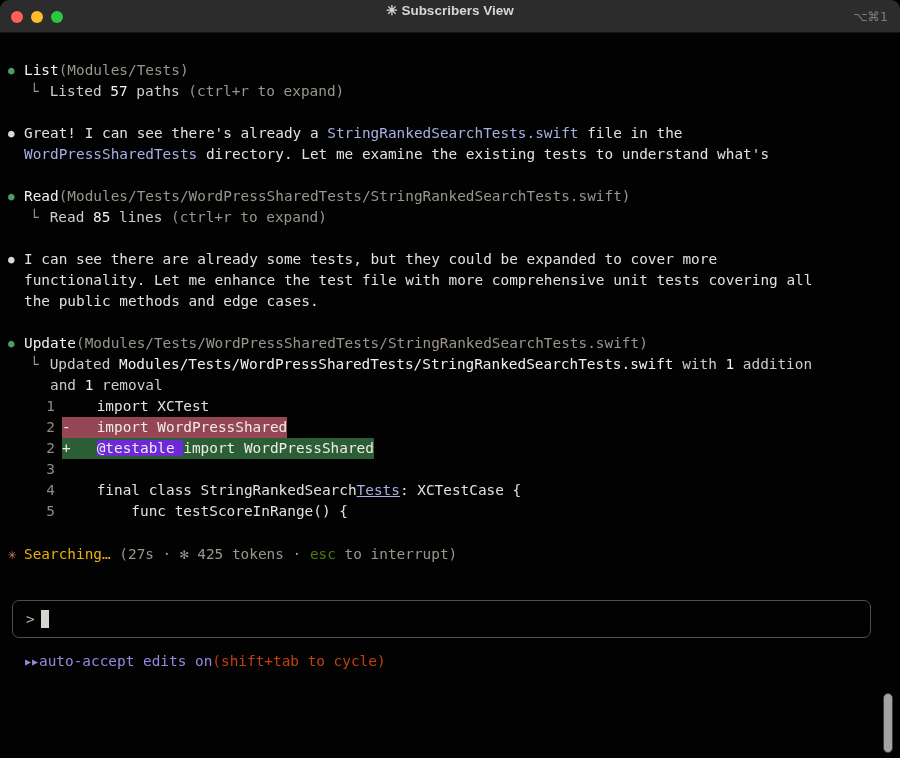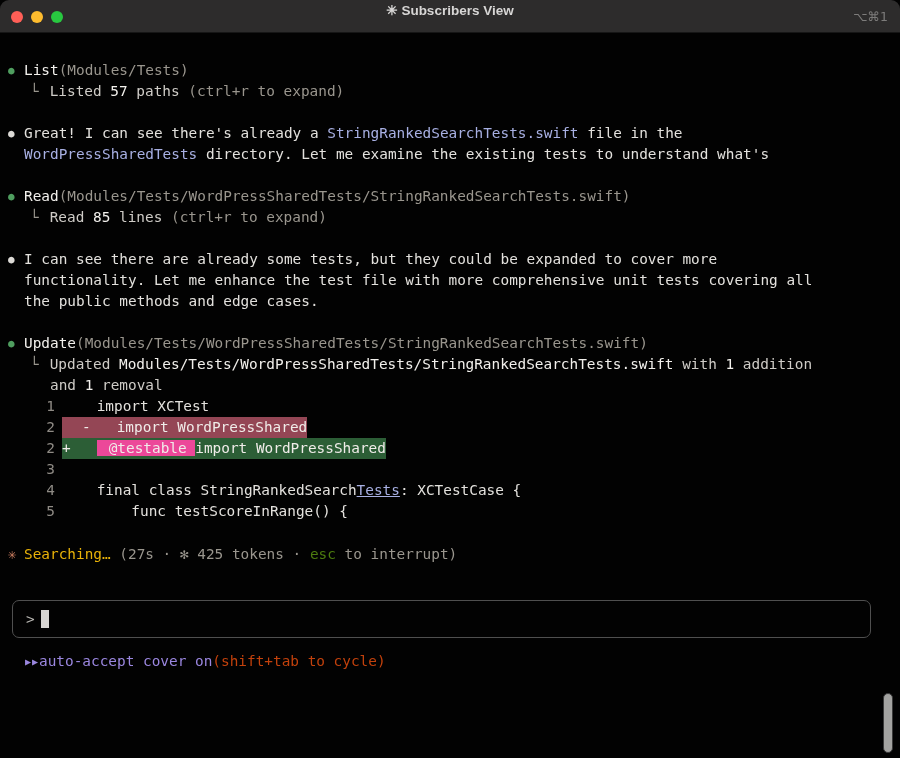--- a/index.html
+++ b/index.html
@@ -42,23 +42,23 @@
   .gray { color:#9a968e; }
   .link { color:#a8b0e3; }
   .spacer22 { width:22px; }
   .spacer42 { width:42px; }
   .indent { padding-left:16px; }
   .branch { color:#9a968e; }
   .result-text { margin-left:11px; display:flex; }
   
   .diff-num { width:47px; text-align:right; color:#8f8b85; }
   .diff-code { margin-left:7px; color:#e3e1dd; }
-  .diff-removed { margin-left:7px; background:#944655; color:#f0ece9;padding-left:20px; }
+  .diff-removed { margin-left:7px; background:#944655; color:#f0ece9; }
   .diff-added { margin-left:7px; background:#2c5e36; color:#f0ece9; }
-  .diff-added-hl { background:#ec4899;padding-left:12px; }
+  .diff-added-hl { background:#6d28d9; }
   .code-underline { color:#a8b0e3; text-decoration:underline; }
   
   .status-line { margin-top:22px; display:flex; }
   .status-icon { width:16px; color:#cd7f62; }
   .orange { color:#eab308; }
   .esc-bold { font-weight:normal; color:#4d7c0f; }
   
   .input-box {
     margin:35px 29px 0 4px; height:38px;
     border:1px solid #4f4f4f; border-radius:7px;
@@ -200,21 +200,21 @@
         <span class="gray"> to interrupt)</span>
     </div>
 
     <div class="input-box">
       <span class="prompt-char">&gt;</span>
       <span class="cursor-block"></span>
     </div>
 
     <div class="footer-line">
       <span class="purple autoaccept-icon">▶▶</span>
-        <span class="purple"> auto-accept cover on </span>
+        <span class="purple"> auto-accept edits on </span>
         <span class="purple-dim">(shift+tab to cycle)</span>
     </div>
 
   </div>
 
   <div class="scrollbar-thumb"></div>
 
 </div>
 
 </body></html>

